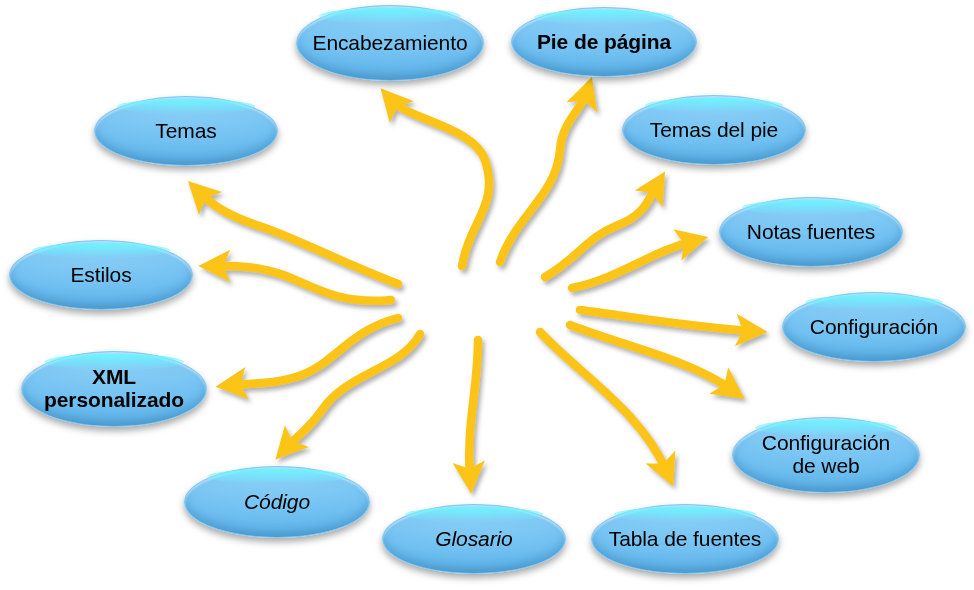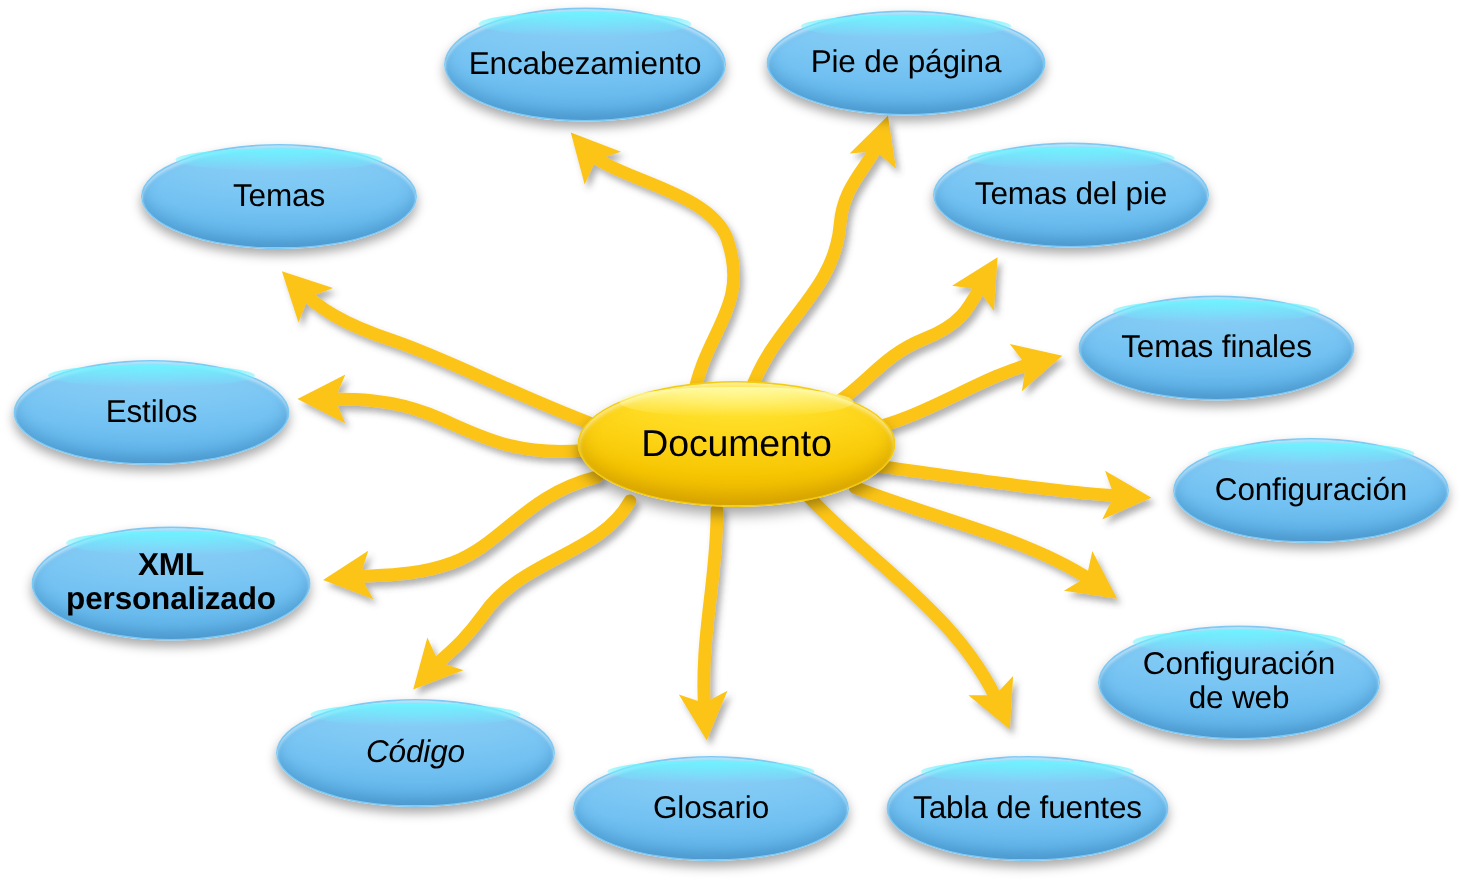--- a/index.html
+++ b/index.html
@@ -134,54 +134,51 @@
         <path d="M 398,318 C 350,330 336,362 302,375 C 275,385 250,383 231,385"></path>
         <path d="M 391,300 C 340,305 316,288 286,276 C 258,265 232,266 214,266"></path>
         <path d="M 398,284 C 340,262 300,240 262,227 C 228,216 212,205 199,192"></path>
       </g>
   </svg>
 
   <div id="node-layer">
       <div class="node child" style="left: 296px; top: 5px; width: 188px; height: 76px;">
         <span class="label">Encabezamiento</span>
       </div>
-      <div class="node child" style="left: 511px; top: 7px; width: 186px; height: 70px;">
+      <div class="node child" style="left: 511px; top: 7px; width: 186px; height: 70px; font-weight: bold;">
         <span class="label">Pie de página</span>
       </div>
       <div class="node child" style="left: 622px; top: 95px; width: 184px; height: 70px;">
         <span class="label">Temas del pie</span>
       </div>
       <div class="node child" style="left: 719px; top: 197px; width: 184px; height: 70px;">
-        <span class="label">Temas finales</span>
+        <span class="label">Notas fuentes</span>
       </div>
       <div class="node child" style="left: 782px; top: 292px; width: 184px; height: 70px;">
         <span class="label">Configuración</span>
       </div>
       <div class="node child" style="left: 732px; top: 417px; width: 188px; height: 76px;">
         <span class="label">Configuración
 de web</span>
       </div>
       <div class="node child" style="left: 591px; top: 504px; width: 188px; height: 70px; justify-content: center;">
         <span class="label">Tabla de fuentes</span>
       </div>
-      <div class="node child" style="left: 382px; top: 504px; width: 184px; height: 70px;">
+      <div class="node child" style="left: 382px; top: 504px; width: 184px; height: 70px; font-style: italic;">
         <span class="label">Glosario</span>
       </div>
       <div class="node child" style="left: 184px; top: 466px; width: 186px; height: 72px; font-style: italic;">
         <span class="label">Código</span>
       </div>
       <div class="node child" style="left: 21px; top: 351px; width: 186px; height: 76px; font-weight: bold;">
         <span class="label">XML
 personalizado</span>
       </div>
       <div class="node child" style="left: 9px; top: 240px; width: 184px; height: 70px; align-items: center;">
         <span class="label">Estilos</span>
       </div>
       <div class="node child" style="left: 94px; top: 96px; width: 184px; height: 70px; text-align: right;">
         <span class="label">Temas</span>
       </div>
     </div>
 
-  <div class="node center" id="center-node" style="left: 385px; top: 254px; width: 212px; height: 84px;">
-    <span class="label">Documento</span>
-  </div>
 
 </div>
 
 </body></html>

